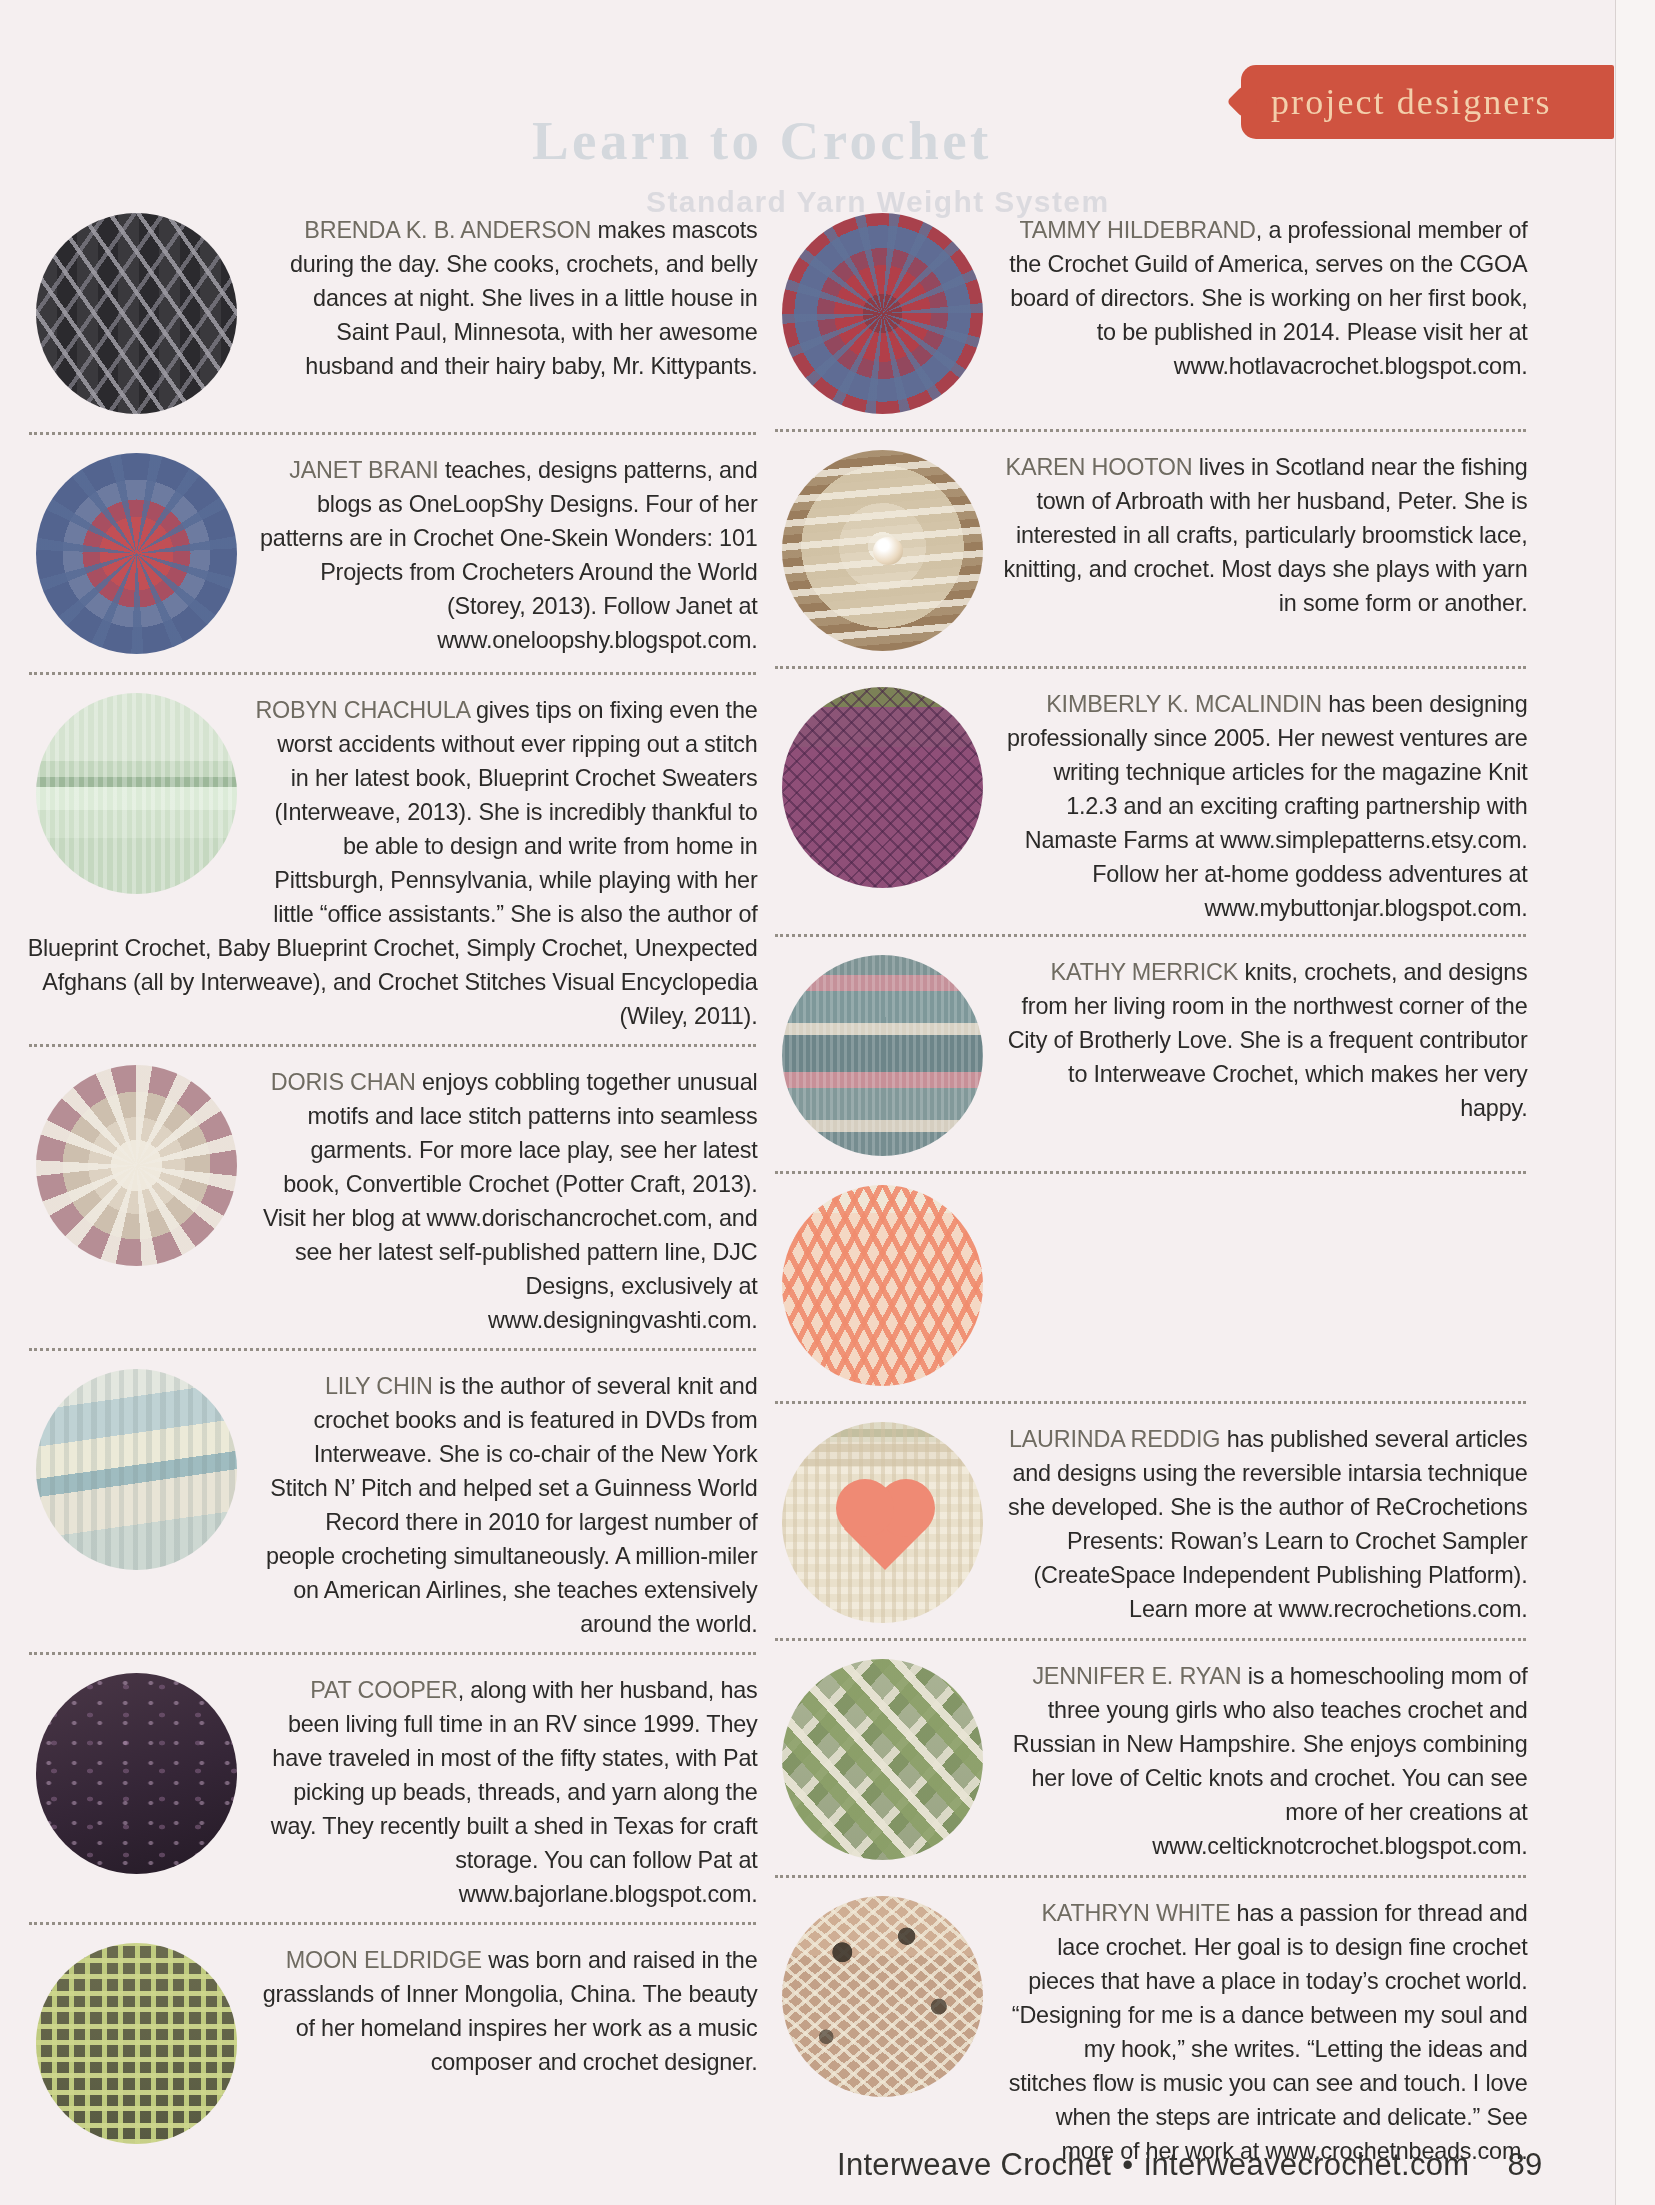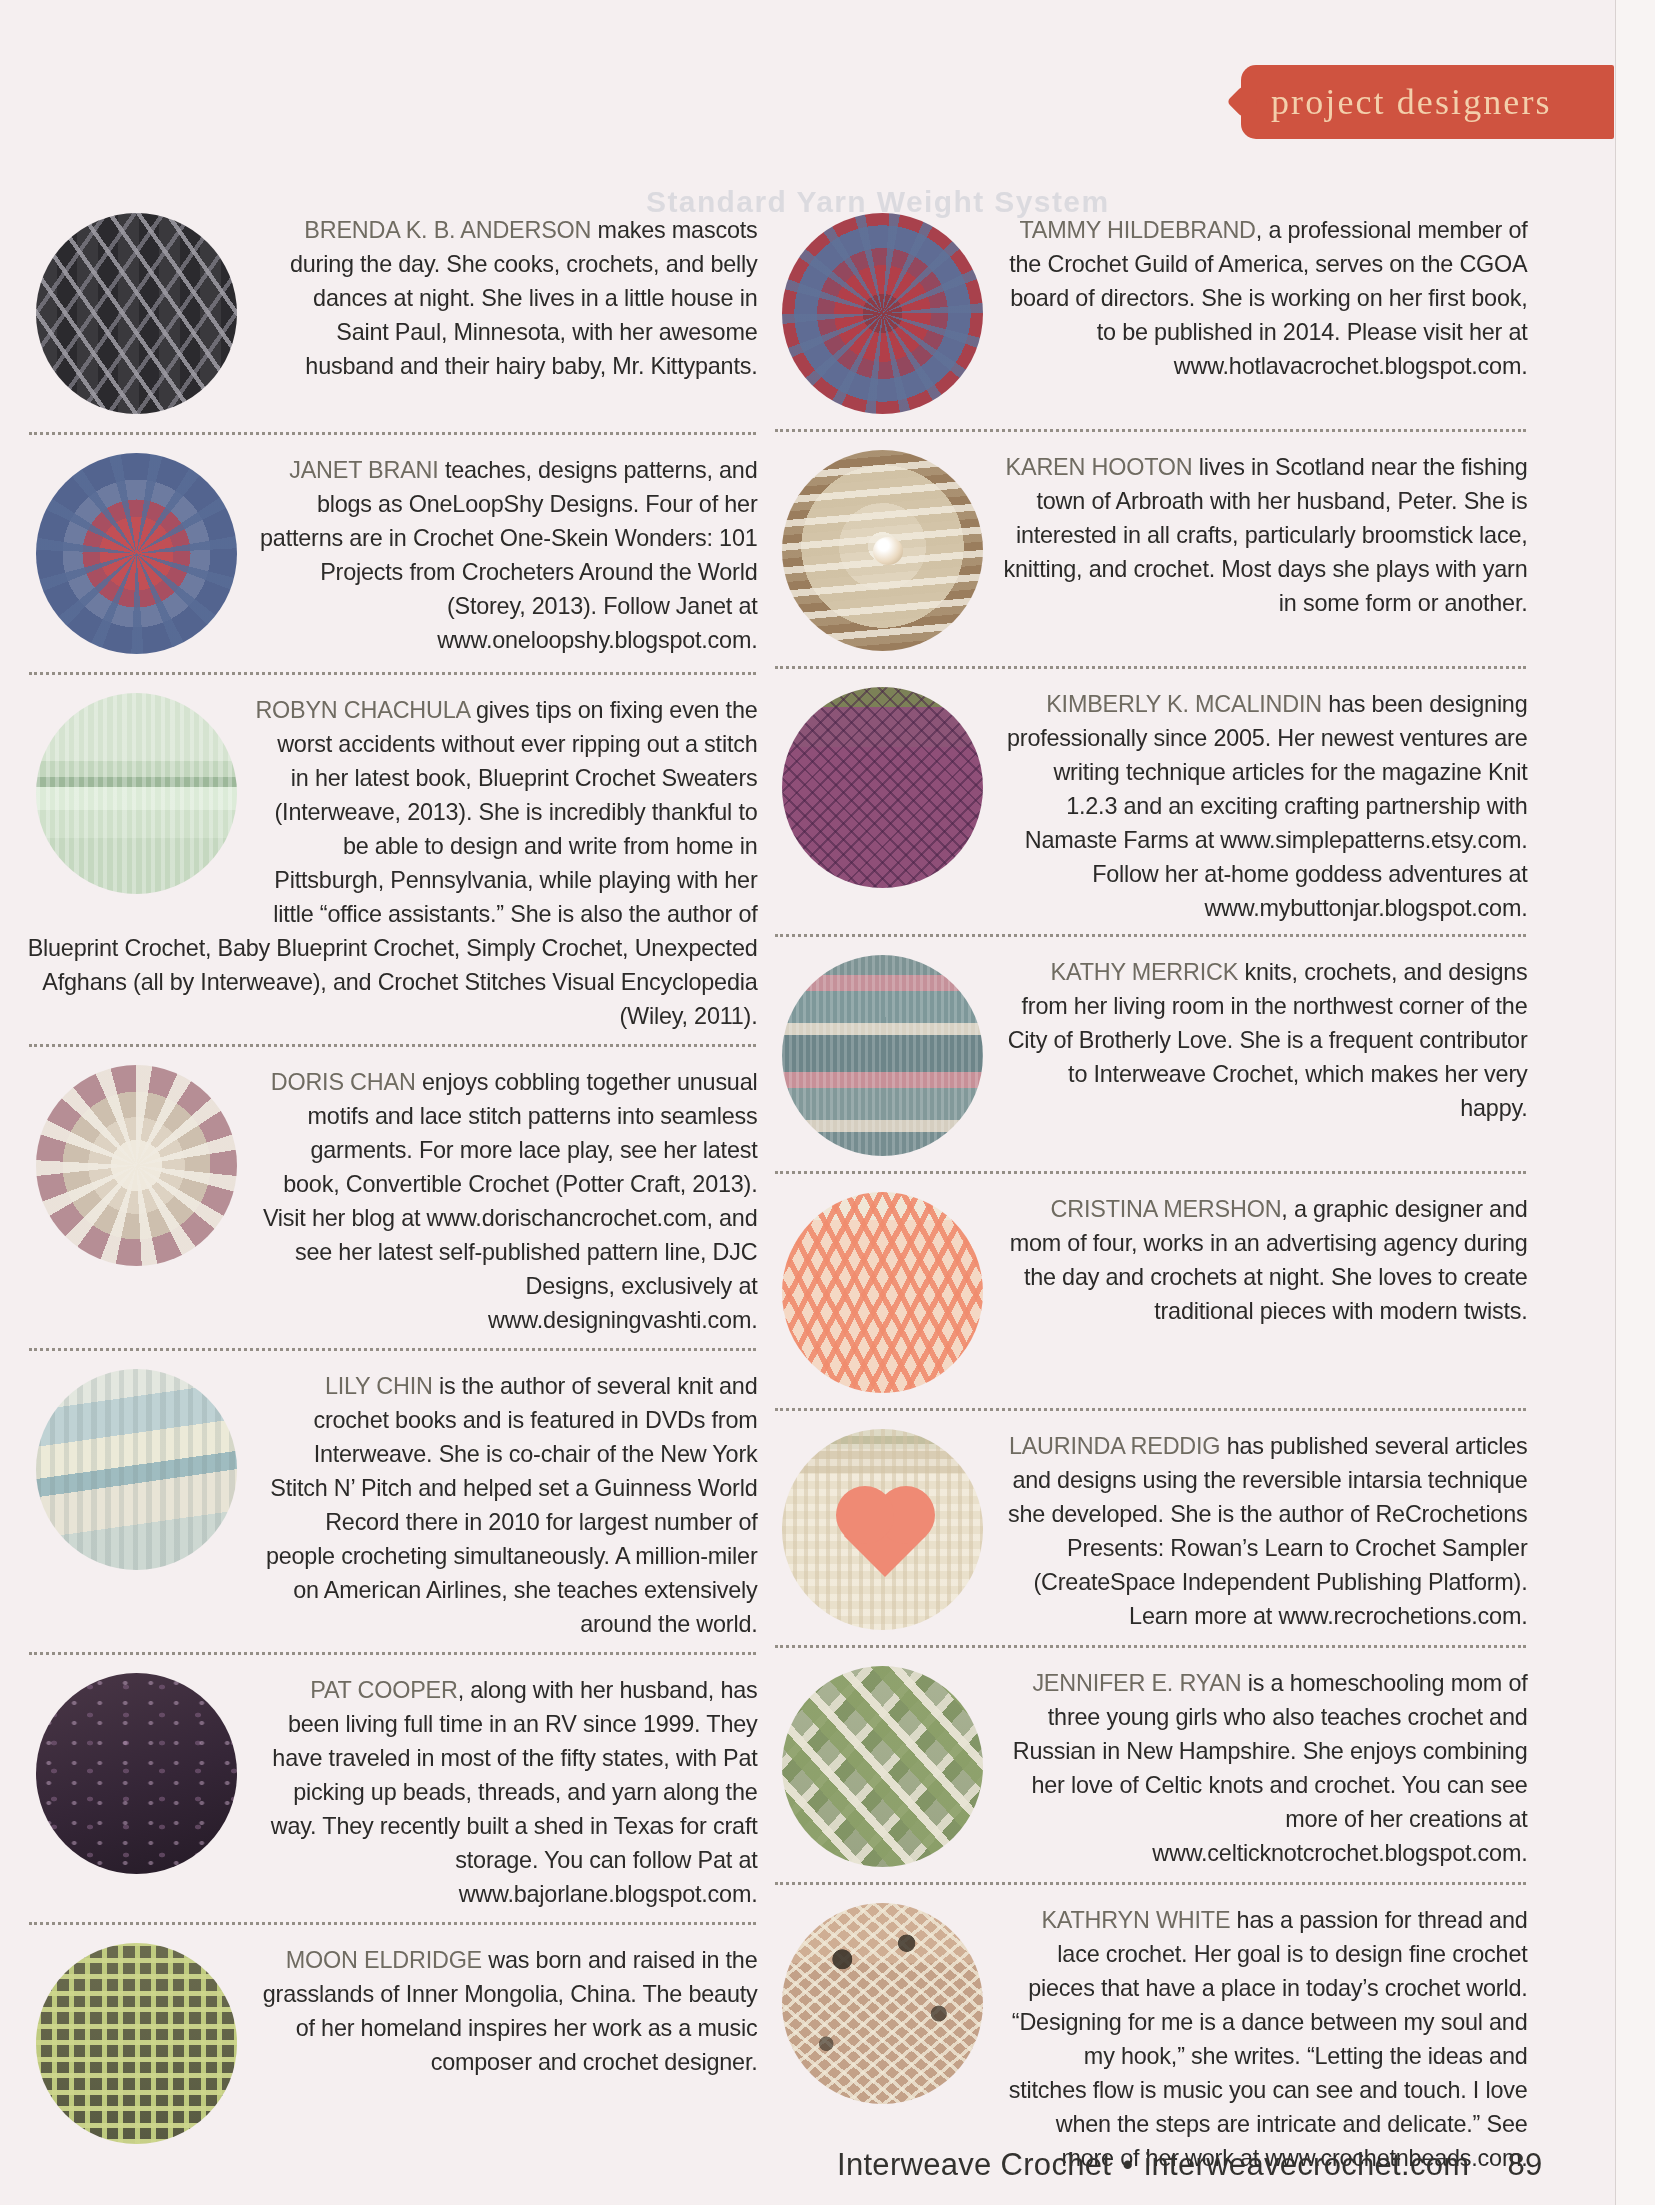--- a/index.html
+++ b/index.html
@@ -145,20 +145,21 @@
   .footer .dot{margin-right:11px;}
   .footer .pagenum{margin-left:38px;}
 </style>
 </head>
 <body>
 
 <div class="page">
 
   <div class="page-edge"></div>
 
+  <div class="ghost-title">Learn to Crochet</div>
   <div class="ghost-sub">Standard Yarn Weight System</div>
 
   <div class="badge">
     <span>project designers</span>
   </div>
 
   <div class="columns">
     <div class="col col--left" id="col-left">
   <div class="bio-row">
     <div class="swatch swatch--brenda" title="dark charcoal herringbone crochet swatch"></div>
@@ -211,21 +212,20 @@
     <p class="bio"><span class="dname">KIMBERLY K. MCALINDIN</span><span class="bio-rest"><span> has been designing professionally since 2005. Her newest ventures are writing technique articles for the magazine </span><span class="it">Knit 1.2.3</span><span> and an exciting crafting partnership with Namaste Farms at www.simplepatterns.etsy.com. Follow her at-home goddess adventures at www.mybuttonjar.blogspot.com.</span></span></p>
   </div>
 <div class="sep"></div>
   <div class="bio-row">
     <div class="swatch swatch--kathy" title="teal, rose and cream striped crochet swatch"></div>
     <p class="bio"><span class="dname">KATHY MERRICK</span><span class="bio-rest"><span> knits, crochets, and designs from her living room in the northwest corner of the City of Brotherly Love. She is a frequent contributor to </span><span class="it">Interweave Crochet</span><span>, which makes her very happy.</span></span></p>
   </div>
 <div class="sep"></div>
   <div class="bio-row">
     <div class="swatch swatch--cristina" title="coral crochet mesh on cream"></div>
-    <p class="bio"><span class="dname">CRISTINA MERSHON</span><span class="bio-rest"><span>, a graphic designer and mom of four, works in an advertising agency during the day and crochets at night. She loves to create traditional pieces with modern twists.</span></span></p>
   </div>
 <div class="sep"></div>
   <div class="bio-row">
     <div class="swatch swatch--laurinda" title="cream crochet swatch with coral heart motif"></div>
     <p class="bio"><span class="dname">LAURINDA REDDIG</span><span class="bio-rest"><span> has published several articles and designs using the reversible intarsia technique she developed. She is the author of </span><span class="it">ReCrochetions Presents: Rowan’s Learn to Crochet Sampler</span><span> (CreateSpace Independent Publishing Platform). Learn more at www.recrochetions.com.</span></span></p>
   </div>
 <div class="sep"></div>
   <div class="bio-row">
     <div class="swatch swatch--jennifer" title="sage green Celtic knot cables on cream"></div>
     <p class="bio"><span class="dname">JENNIFER E. RYAN</span><span class="bio-rest"><span> is a homeschooling mom of three young girls who also teaches crochet and Russian in New Hampshire. She enjoys combining her love of Celtic knots and crochet. You can see more of her creations at www.celticknotcrochet.blogspot.com.</span></span></p>

